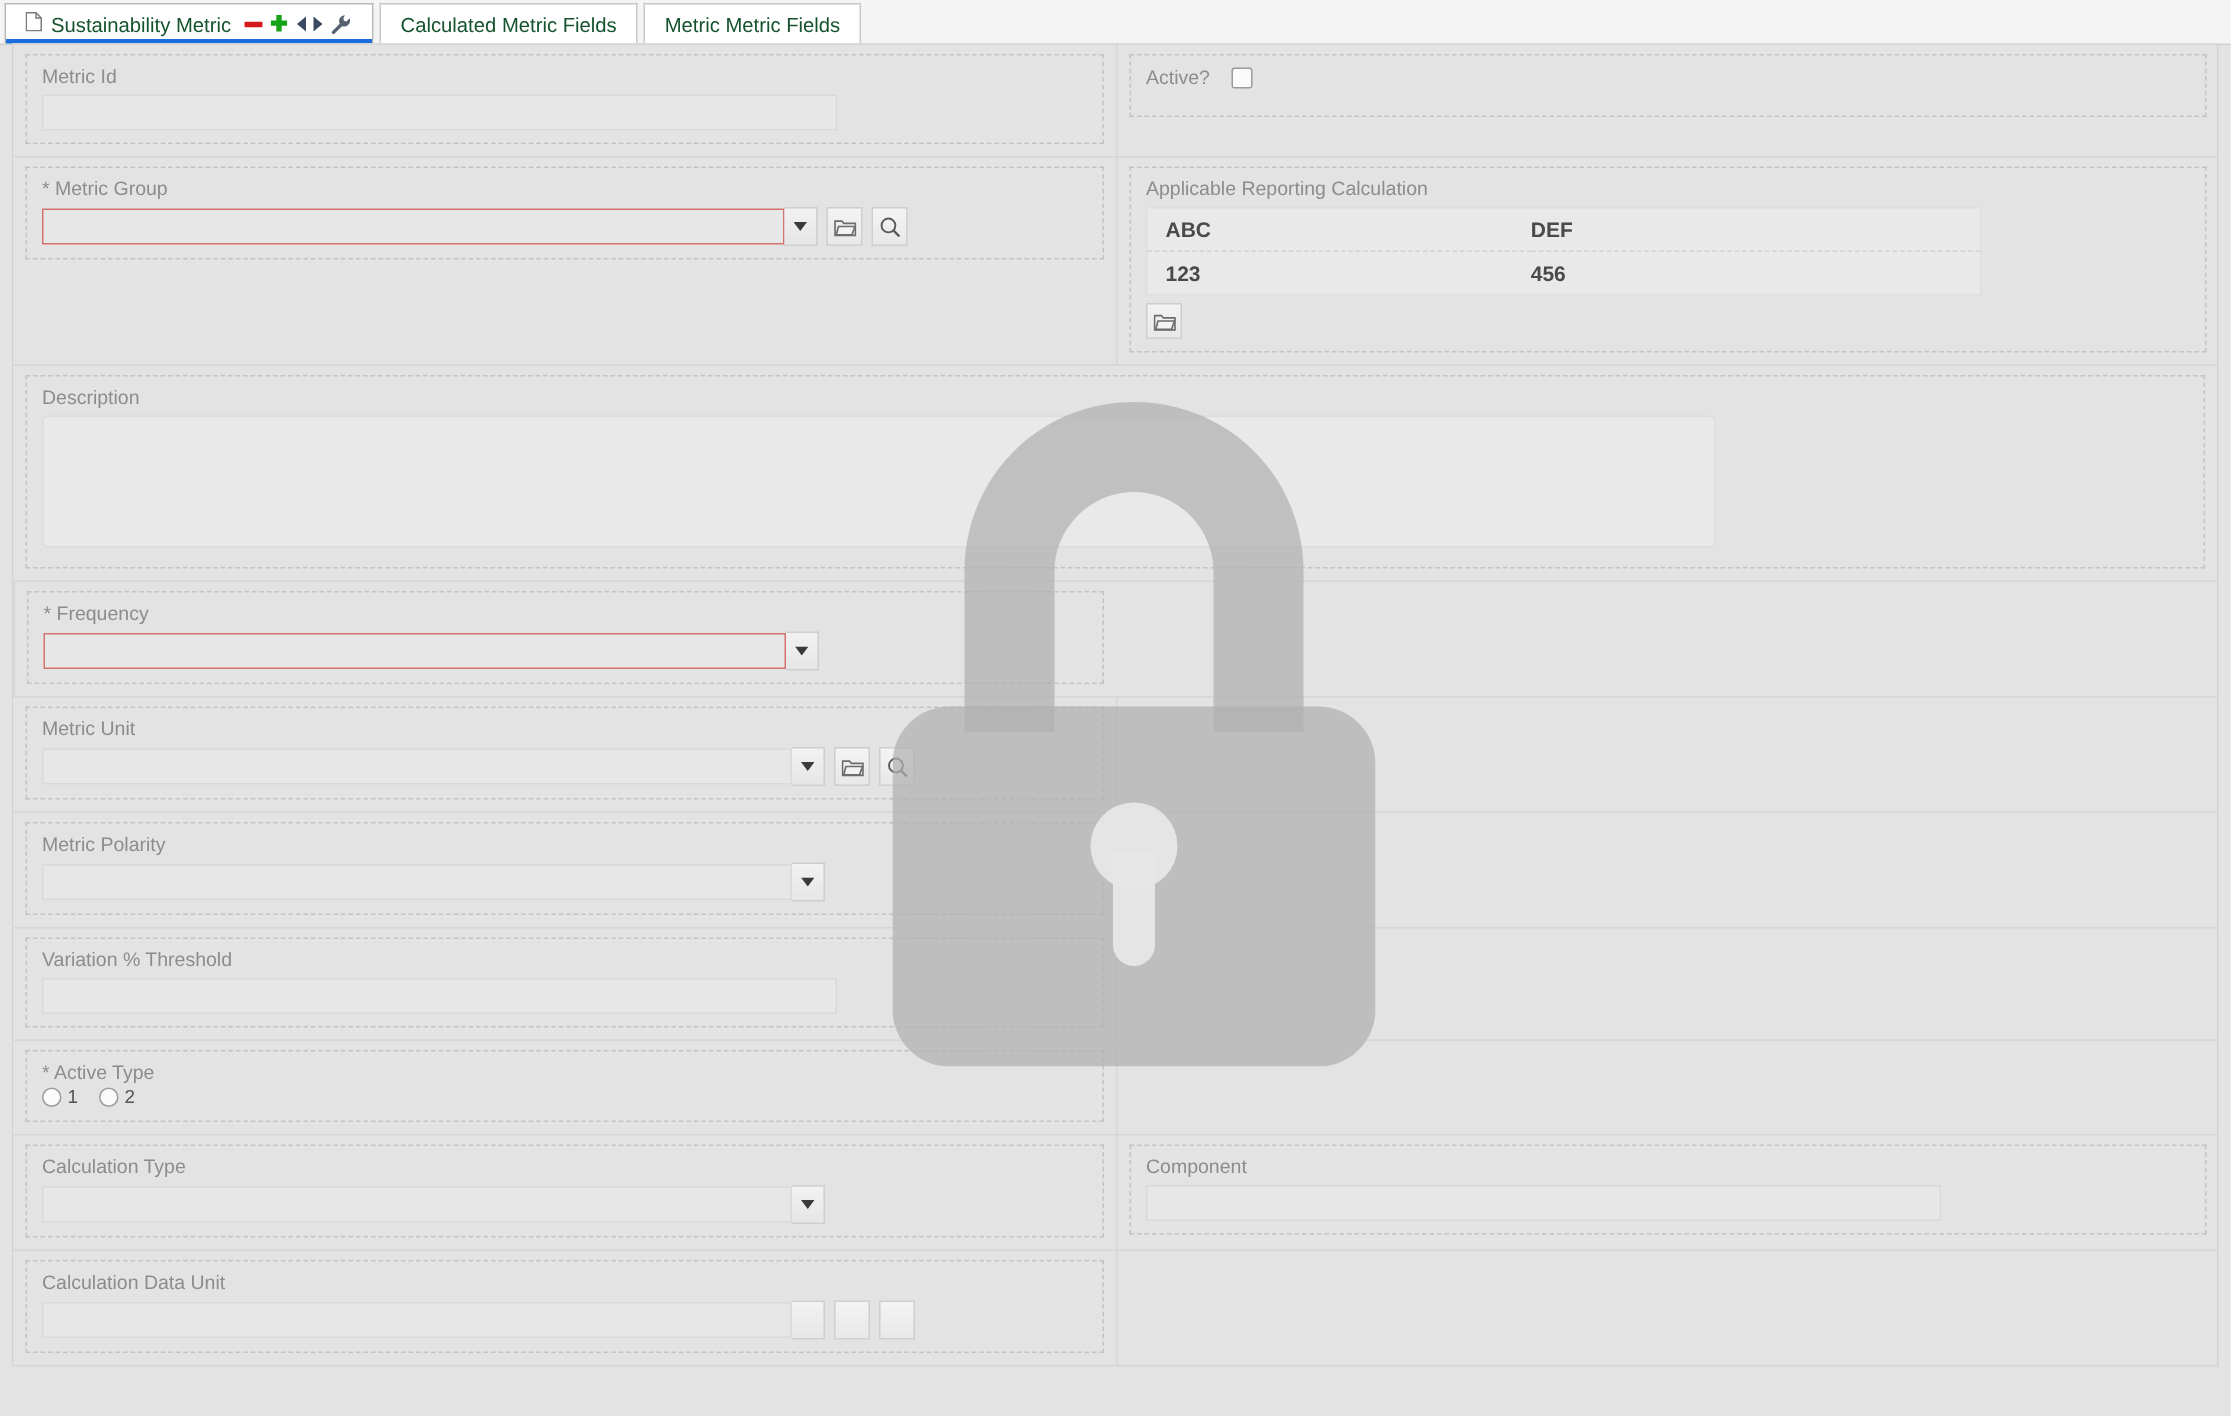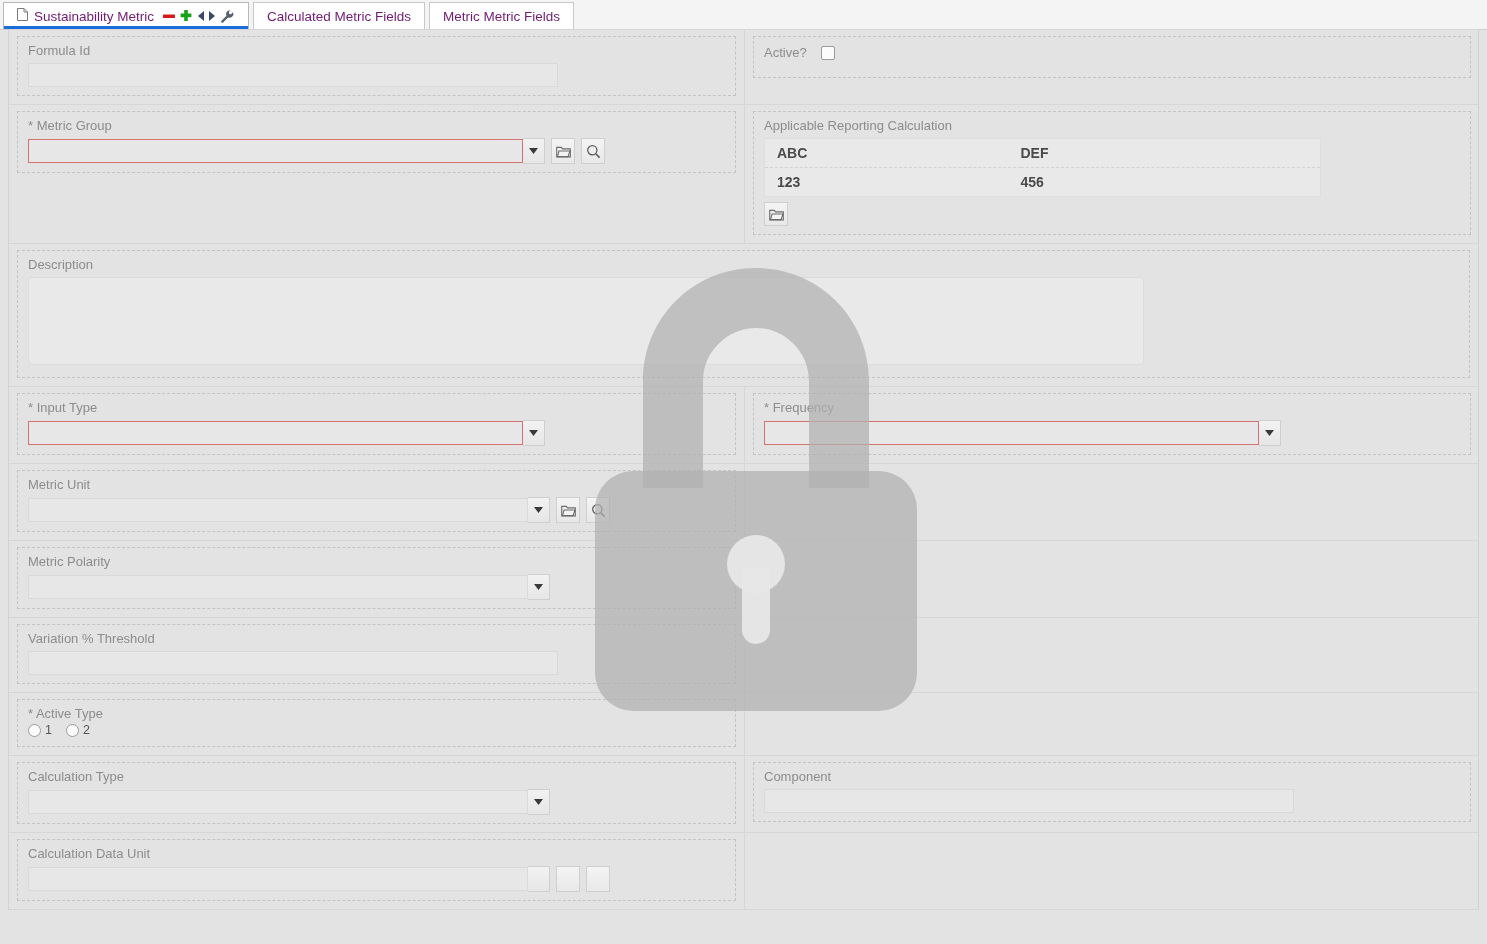--- a/index.html
+++ b/index.html
@@ -18,21 +18,21 @@
     background: #f4f4f4;
     border-bottom: 1px solid #cfcfcf;
     display: flex; align-items: flex-end;
     padding-left: 3px;
   }
   .tab {
     height: 27px;
     display: flex; align-items: center;
     padding: 0 13px;
     font-size: 13.5px;
-    color: #701a75;
+    color: #14532d;
     background: #ffffff;
     border: 1px solid #c8c8c8;
     border-bottom: none;
     margin-right: 4px;
     cursor: pointer;
     white-space: nowrap;
     position: relative;
   }
   .tab.active {
     background: #ffffff;
@@ -240,21 +240,21 @@
     <span>Metric Metric Fields</span>
   </div>
 </div>
 
 <div id="page">
 <div id="formwrap">
 
   <div class="section">
     <div class="col">
       <div class="field">
-        <span class="flabel">Formula Id</span>
+        <span class="flabel">Metric Id</span>
         <div class="inputrow">
           <input class="txt w530" type="text" value="" style="">
         </div>
       </div>
     </div>
     <div class="col divider">
       <div class="field">
         <span class="flabel inline">Active?</span>
         <span class="cbx"></span>
       </div>
@@ -319,33 +319,20 @@
   <div class="section">
     <div class="col" style="flex:1 1 auto">
       <div class="field" style="min-height:120px">
         <span class="flabel">Description</span>
         <textarea class="desc" placeholder="" style=""></textarea>
       </div>
     </div>
   </div>
 
   <div class="section">
-    <div class="col">
-      <div class="field">
-        <span class="flabel">* Input Type</span>
-        <div class="inputrow">
-          <input class="txt req w495" type="text" value="" style="">
-          <div class="ddbtn">
-            <svg width="9" height="6" viewBox="0 0 9 6">
-                  <path d="M0 0 L9 0 L4.5 6 Z" fill="#3a3a3a"></path>
-                </svg>
-          </div>
-        </div>
-      </div>
-    </div>
     <div class="col divider">
       <div class="field">
         <span class="flabel">* Frequency</span>
         <div class="inputrow">
           <input class="txt req w495" type="text" value="" style="">
           <div class="ddbtn">
             <svg width="9" height="6" viewBox="0 0 9 6">
                   <path d="M0 0 L9 0 L4.5 6 Z" fill="#3a3a3a"></path>
                 </svg>
           </div>

